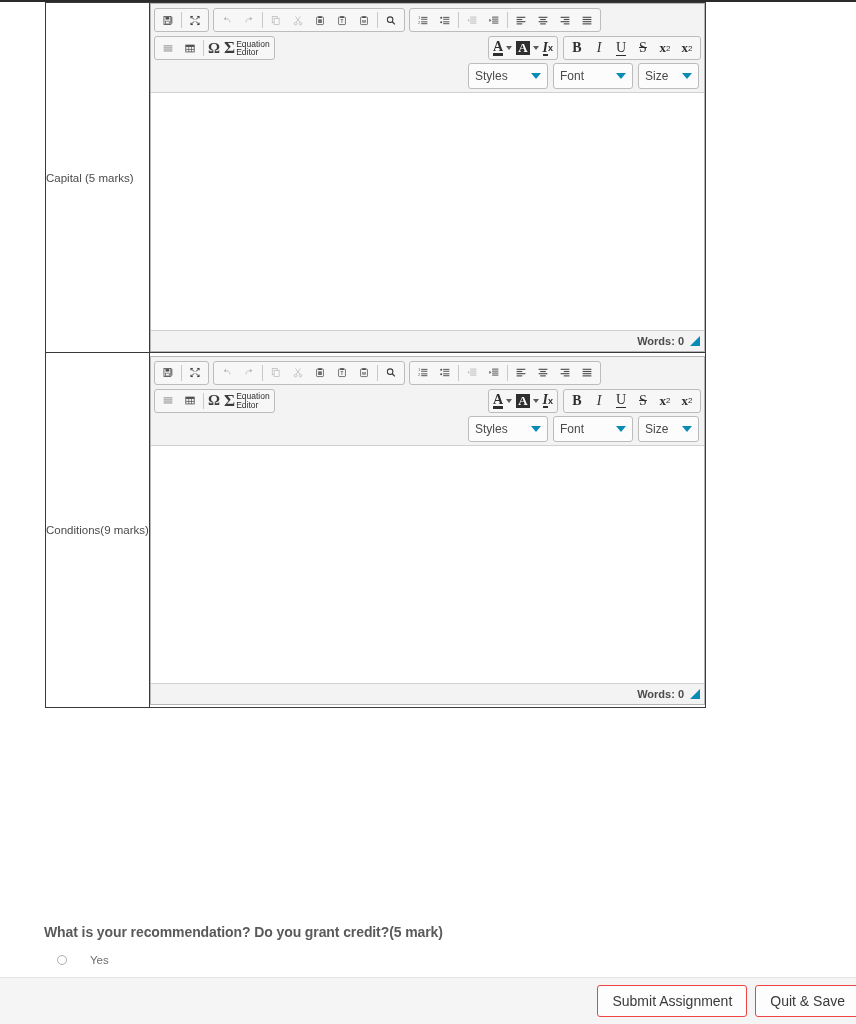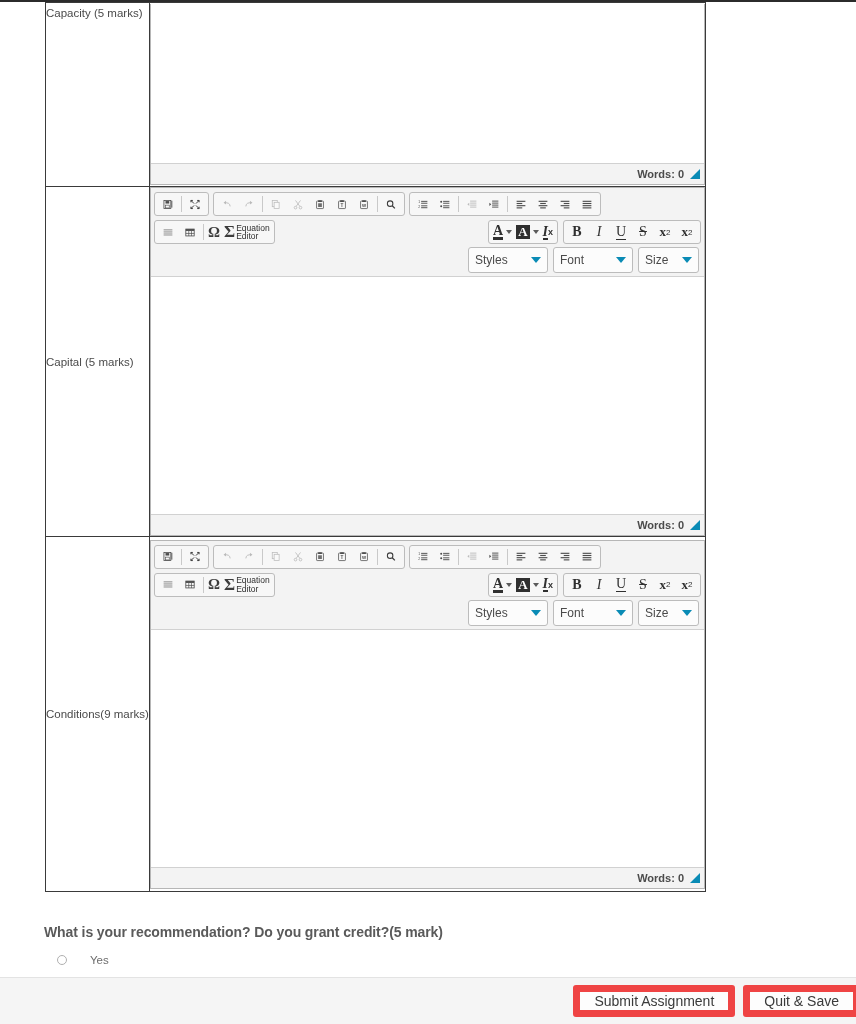--- a/index.html
+++ b/index.html
@@ -199,21 +199,21 @@
     width: 856px; height: 47px;
     background: #f5f5f5;
     border-top: 1px solid #e3e3e3;
     display: flex;
     align-items: center;
     justify-content: flex-end;
     padding-right: 0px;
   }
   .btn {
     background: #fdfdfd;
-    border: 7px solid #ef4444;
+    border: 1px solid #ef4444;
     border-radius: 3px;
     font-size: 14px;
     color: #3a3a3a;
     height: 32px;
     padding: 0 14px;
     cursor: pointer;
     font-family: "Liberation Sans", sans-serif;
     margin-left: 8px;
   }
   .btn:last-child { margin-right: -4px; }
@@ -221,32 +221,20 @@
 </head>
 <body>
 
 <div class="page">
 
   <div class="top-rule"></div>
 
   <table class="qtable">
     <tbody>
 
-      <tr>
-        <td class="label-cell top" style="height:184px;">Capacity (5 marks)</td>
-        <td class="editor-cell">
-          <div class="cke" style="border-top:0;">
-            <div class="cke-body" style="height:159px;"></div>
-            <div class="cke-bottom">
-              <span class="words">Words: 0</span>
-              <span class="grip"></span>
-            </div>
-          </div>
-        </td>
-      </tr>
 
       <tr>
         <td class="label-cell" style="height:348px;">Capital (5 marks)</td>
         <td class="editor-cell">
           <div class="cke">
             <div class="cke-top">
               <div class="cke-toolbar-row">
 
                 <div class="tb-group">
                   <button class="tb-btn" title="Save">

